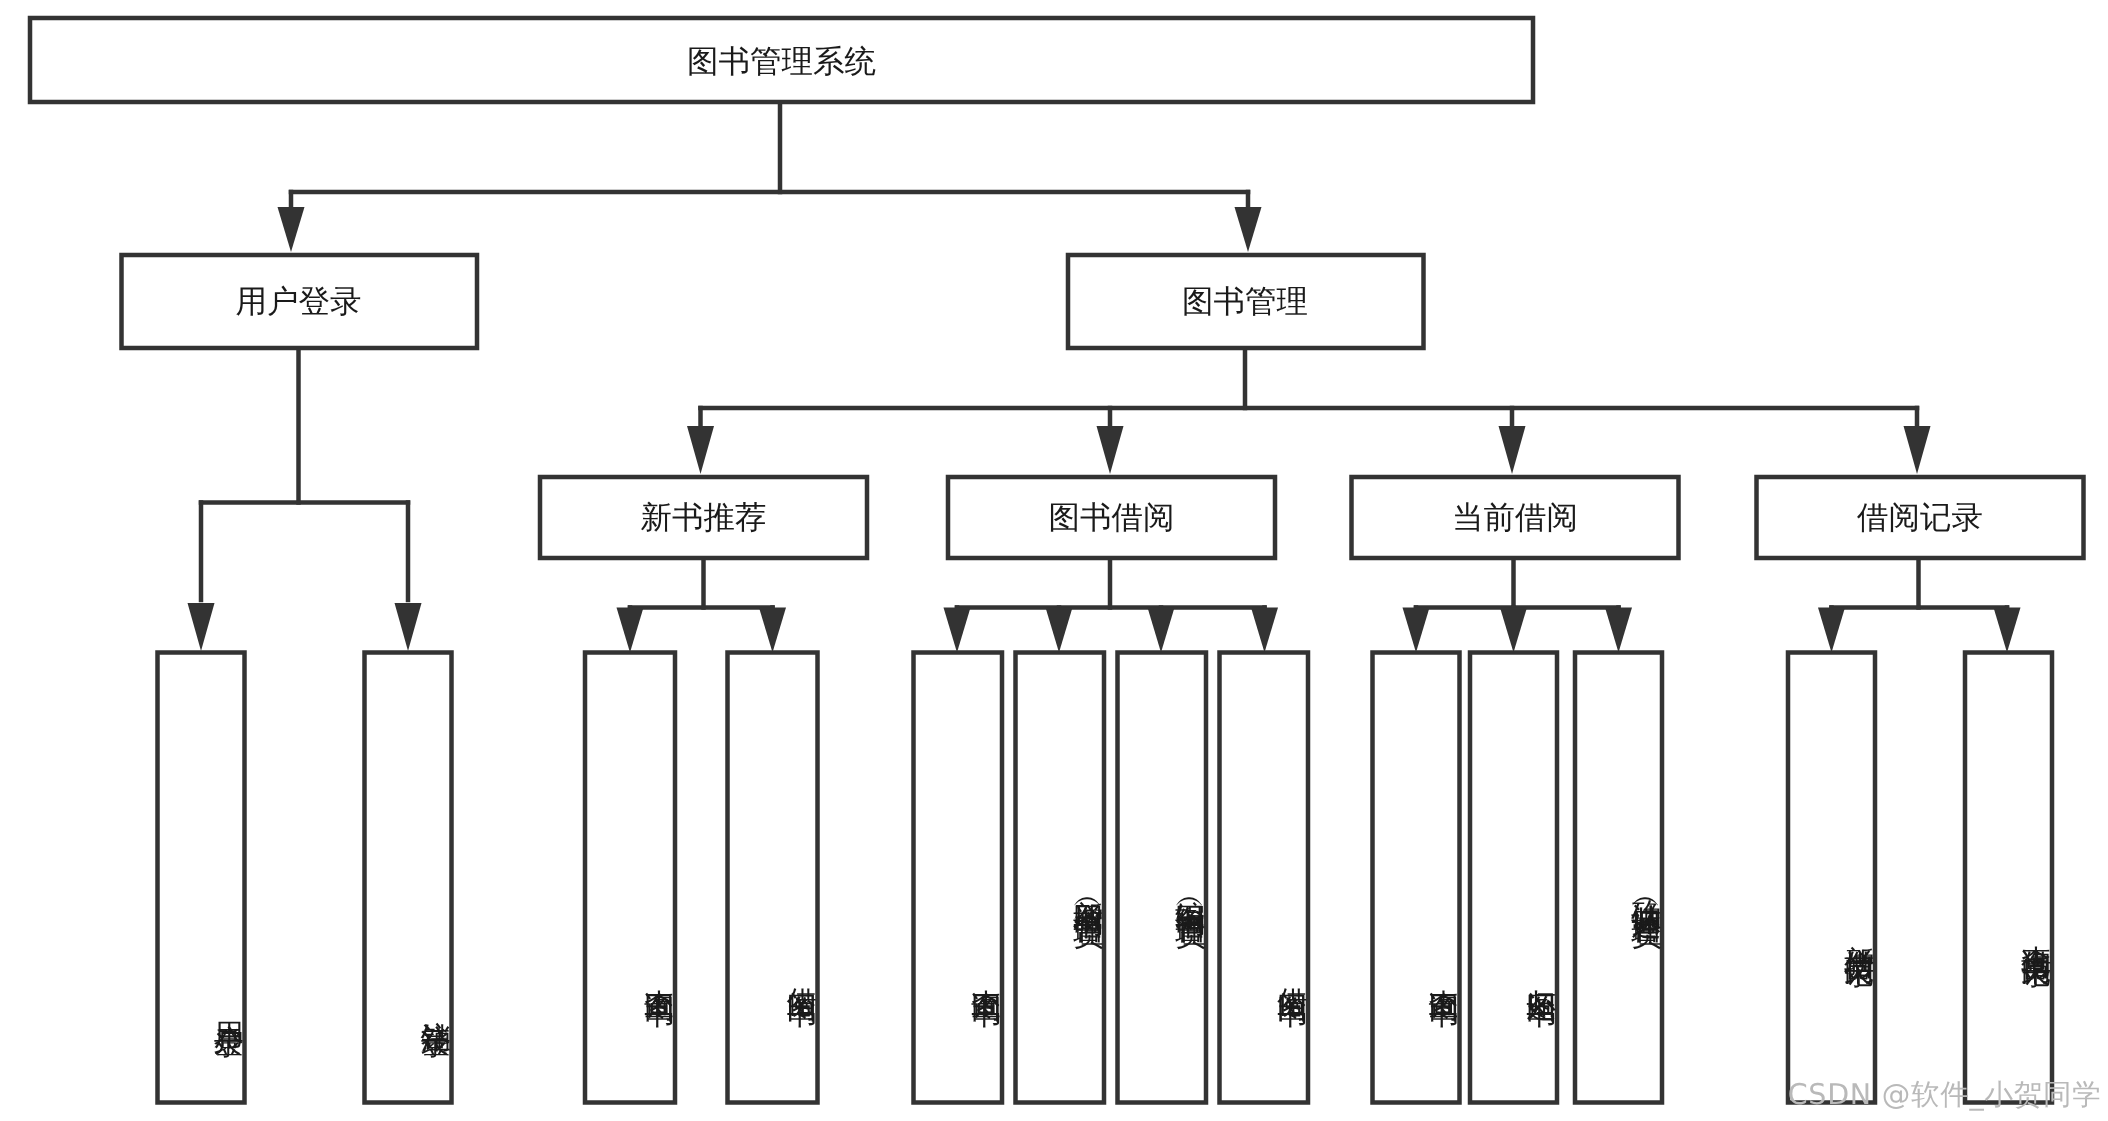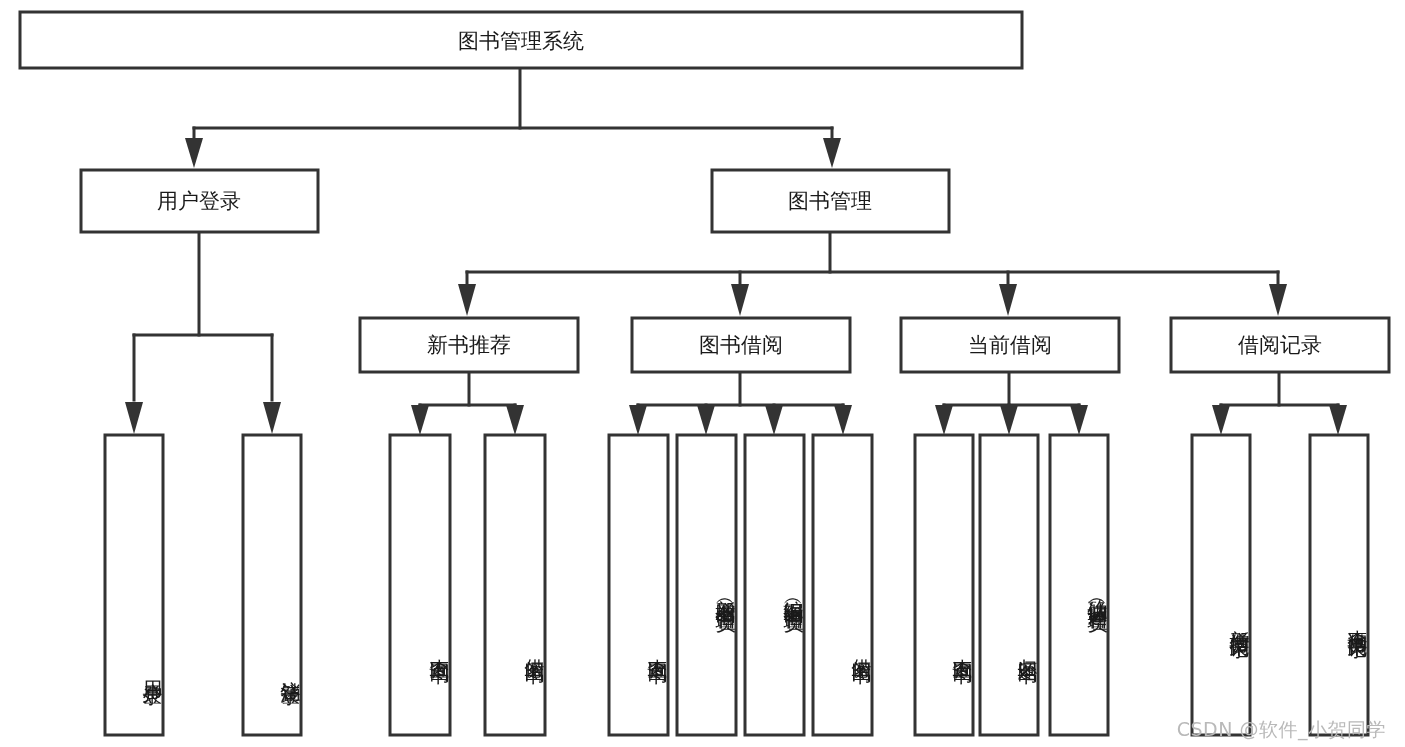--- a/index.html
+++ b/index.html
@@ -60,21 +60,21 @@
     color: #1a1a1a;
     letter-spacing: 2px;
     white-space: nowrap;
     pointer-events: none;
     display: flex;
     align-items: flex-start;
     justify-content: center;
   }
   .watermark {
     position: absolute;
-    right: 19px;
+    right: 4px;
     bottom: 4px;
     font-family: "DejaVu Sans", "Liberation Sans", sans-serif;
     font-size: 19px;
     color: #b9b9b9;
     white-space: nowrap;
     letter-spacing: 0.5px;
   }
 </style>
 </head>
 <body>

